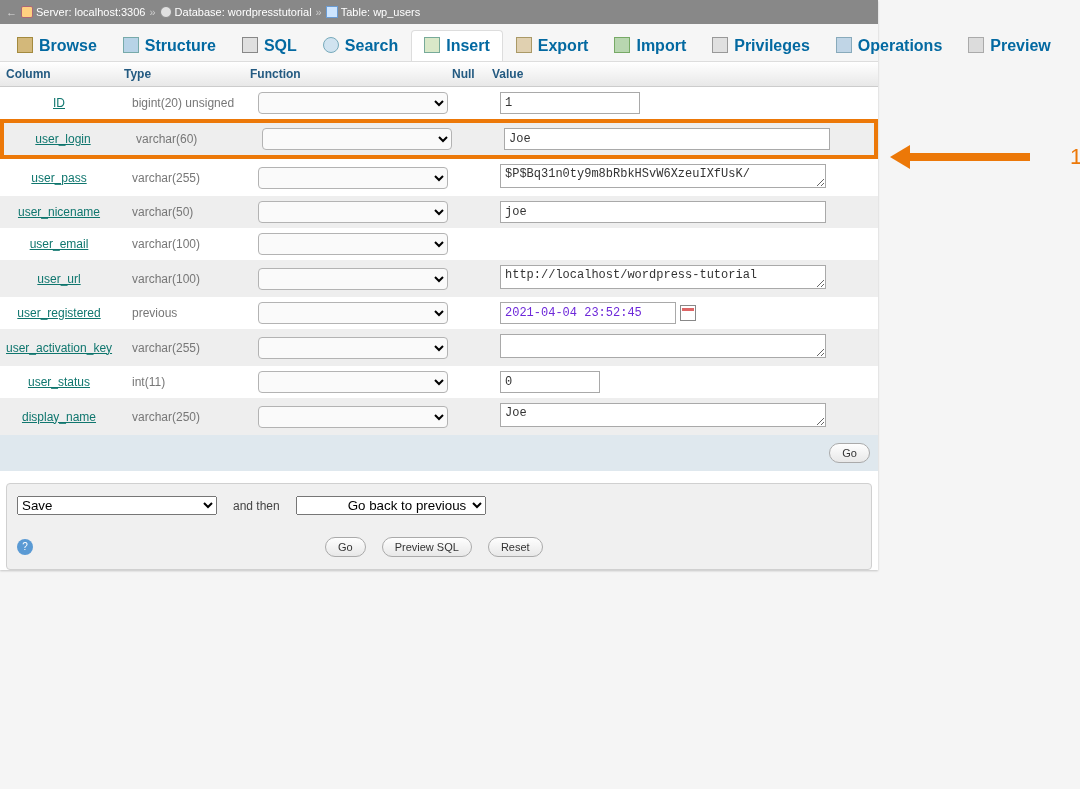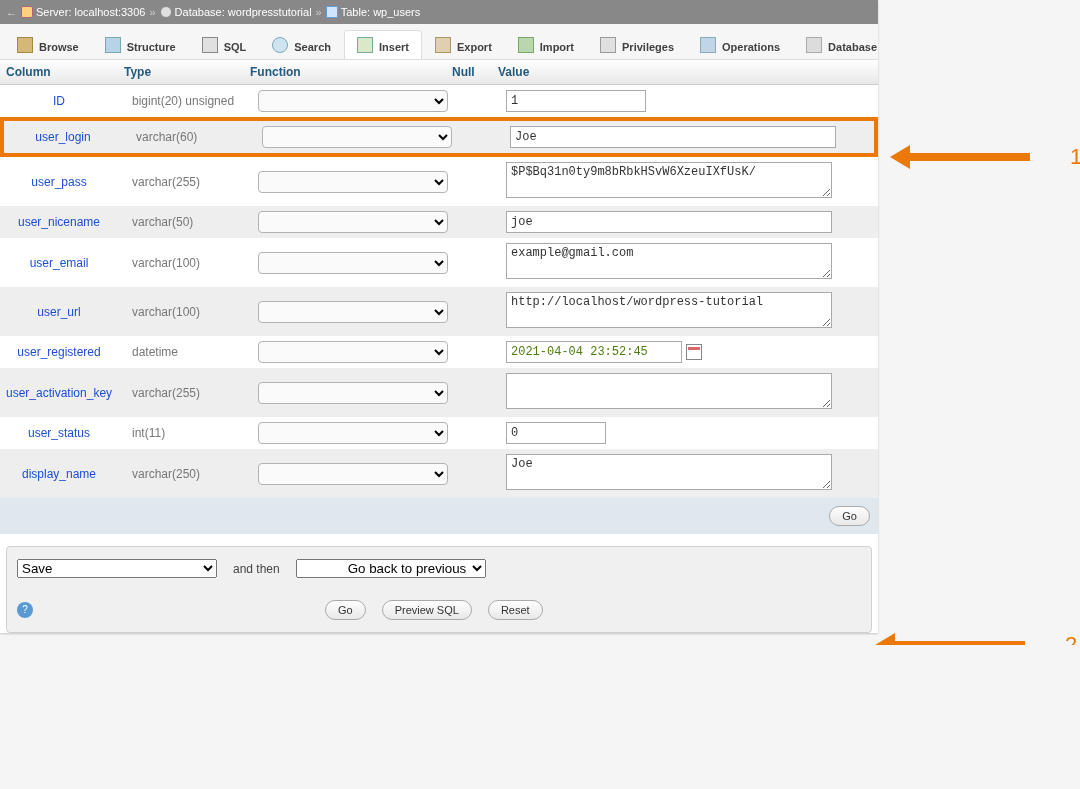--- a/index.html
+++ b/index.html
@@ -23,24 +23,24 @@
   .mini-icon {
     display:inline-block; width:12px; height:12px; vertical-align:middle; margin-right:3px;
   }
   .mi-server { background:#ffd080; border:1px solid #a67; border-radius:2px;}
   .mi-db { background:#e0e0e0; border:1px solid #888; border-radius:50%;}
   .mi-table{ background:#cde5ff;border:1px solid #6a9cd4;}
   
   
   .tabs { display:flex; background:#f6f6f6; border-bottom:1px solid #ddd; padding-top:6px; padding-left:4px; flex-wrap:nowrap;}
   .tab {
-    display:flex; align-items:flex-end; gap:6px;
+    display:flex; align-items:flex-start; gap:6px;
     border:1px solid transparent; border-bottom:none;
     padding:6px 12px; border-radius:4px 4px 0 0;
-    color:#404040; font-weight:bold; cursor:pointer; font-size:11px;
+    color:#0369a1; font-weight:bold; cursor:pointer; font-size:16px;
   }
   .tab.active {
     background:#fff; border-color:#ddd;
   }
   .tab .ic { width:16px; height:16px; display:inline-block;}
   .ic-browse{background:#d3b87a;border:1px solid #a38a3e;}
   .ic-struct{background:#b7d3e7;border:1px solid #7aa;}
   .ic-sql{background:#e0e0e0;border:1px solid #888;}
   .ic-search{background:#d0e3f0;border:1px solid #7ab;border-radius:50%;}
   .ic-insert{background:#d9e8c8;border:1px solid #7a9;}
@@ -52,40 +52,40 @@
 
   
   .hdr {
     display:flex; background:linear-gradient(#fff,#e8e8e8); border-bottom:1px solid #ccc; font-weight:bold; color:#235a81;
   }
   .hdr > div, .row > div { padding:5px 6px;}
   .col-c { width:118px;}
   .col-t { width:126px;}
   .col-f { width:202px;}
   .col-n { width:40px;}
-  .col-v { flex:1;margin-left:6px;}
+  .col-v { flex:1;}
 
   .row { display:flex; align-items:center; border-bottom:0px solid #ddd;}
   .row.band { background:#eee;}
-  .row .col-c { text-align:center; color:#1d4ed8;}
+  .row .col-c { text-align:center; color:#0f766e;text-decoration:underline;}
   .row .col-t { color:#777;margin-left:8px;}
 
   select.fn {
     width:190px; height:22px; border:1px solid #b3b3b3; border-radius:4px; background:#fafafa;
   }
 
   input.text, textarea {
     border:1px solid #a9a9a9; background:#fff; font-family:"Courier New",monospace; font-size:12px; color:#333;
     padding:2px 4px;
   }
   input.text { height:22px;}
   input.sm { width:140px;}
-  input.dt { width:176px; color:#4d7c0f;}
+  input.dt { width:176px; color:#6d28d9;}
   input.tiny {width:100px;}
-  textarea.v { width:326px; height:36px; resize:both;}
+  textarea.v { width:326px; height:24px; resize:both;}
   input.wide { width:326px;}
 
   .row.hl {
     border:4px solid #ec7808; background:#eee;
   }
 
   
   .gorow { background:#dfe8ee; padding:8px; display:flex; justify-content:flex-end;}
   .btn {
     border:1px solid #aaa; border-radius:10px; padding:3px 12px; background:linear-gradient(#fefefe,#e8e8e8);
@@ -166,21 +166,21 @@
       <div class="tab">
         <span class="ic ic-priv"></span>
         <span>Privileges</span>
       </div>
       <div class="tab">
         <span class="ic ic-ops"></span>
         <span>Operations</span>
       </div>
       <div class="tab">
         <span class="ic ic-trig"></span>
-        <span>Database</span>
+        <span>Preview</span>
       </div>
     </div>
 
   <div class="hdr">
     <div class="col-c">Column</div>
     <div class="col-t">Type</div>
     <div class="col-f">Function</div>
     <div class="col-n">Null</div>
     <div class="col-v">Value</div>
   </div>
@@ -212,32 +212,31 @@
         <div class="col-t">varchar(50)</div>
         <div class="col-f"><select class="fn"><option></option></select></div>
         <div class="col-n"></div>
         <div class="col-v"><input class="text wide" value="joe" style=""></div>
       </div>
       <div class="row">
         <div class="col-c">user_email</div>
         <div class="col-t">varchar(100)</div>
         <div class="col-f"><select class="fn"><option></option></select></div>
         <div class="col-n"></div>
-        <div class="col-v"><textarea class="v" style="">example@gmail.com</textarea></div>
       </div>
       <div class="row band">
         <div class="col-c">user_url</div>
         <div class="col-t">varchar(100)</div>
         <div class="col-f"><select class="fn"><option></option></select></div>
         <div class="col-n"></div>
         <div class="col-v"><textarea class="v" style="">http://localhost/wordpress-tutorial</textarea></div>
       </div>
       <div class="row">
         <div class="col-c">user_registered</div>
-        <div class="col-t">datetime</div>
+        <div class="col-t">previous</div>
         <div class="col-f"><select class="fn"><option></option></select></div>
         <div class="col-n"></div>
         <div class="col-v"><input class="text dt" value="2021-04-04 23:52:45" style=""><span class="cal-icon"></span></div>
       </div>
       <div class="row band">
         <div class="col-c">user_activation_key</div>
         <div class="col-t">varchar(255)</div>
         <div class="col-f"><select class="fn"><option></option></select></div>
         <div class="col-n"></div>
         <div class="col-v"><textarea class="v" style=""></textarea></div>

